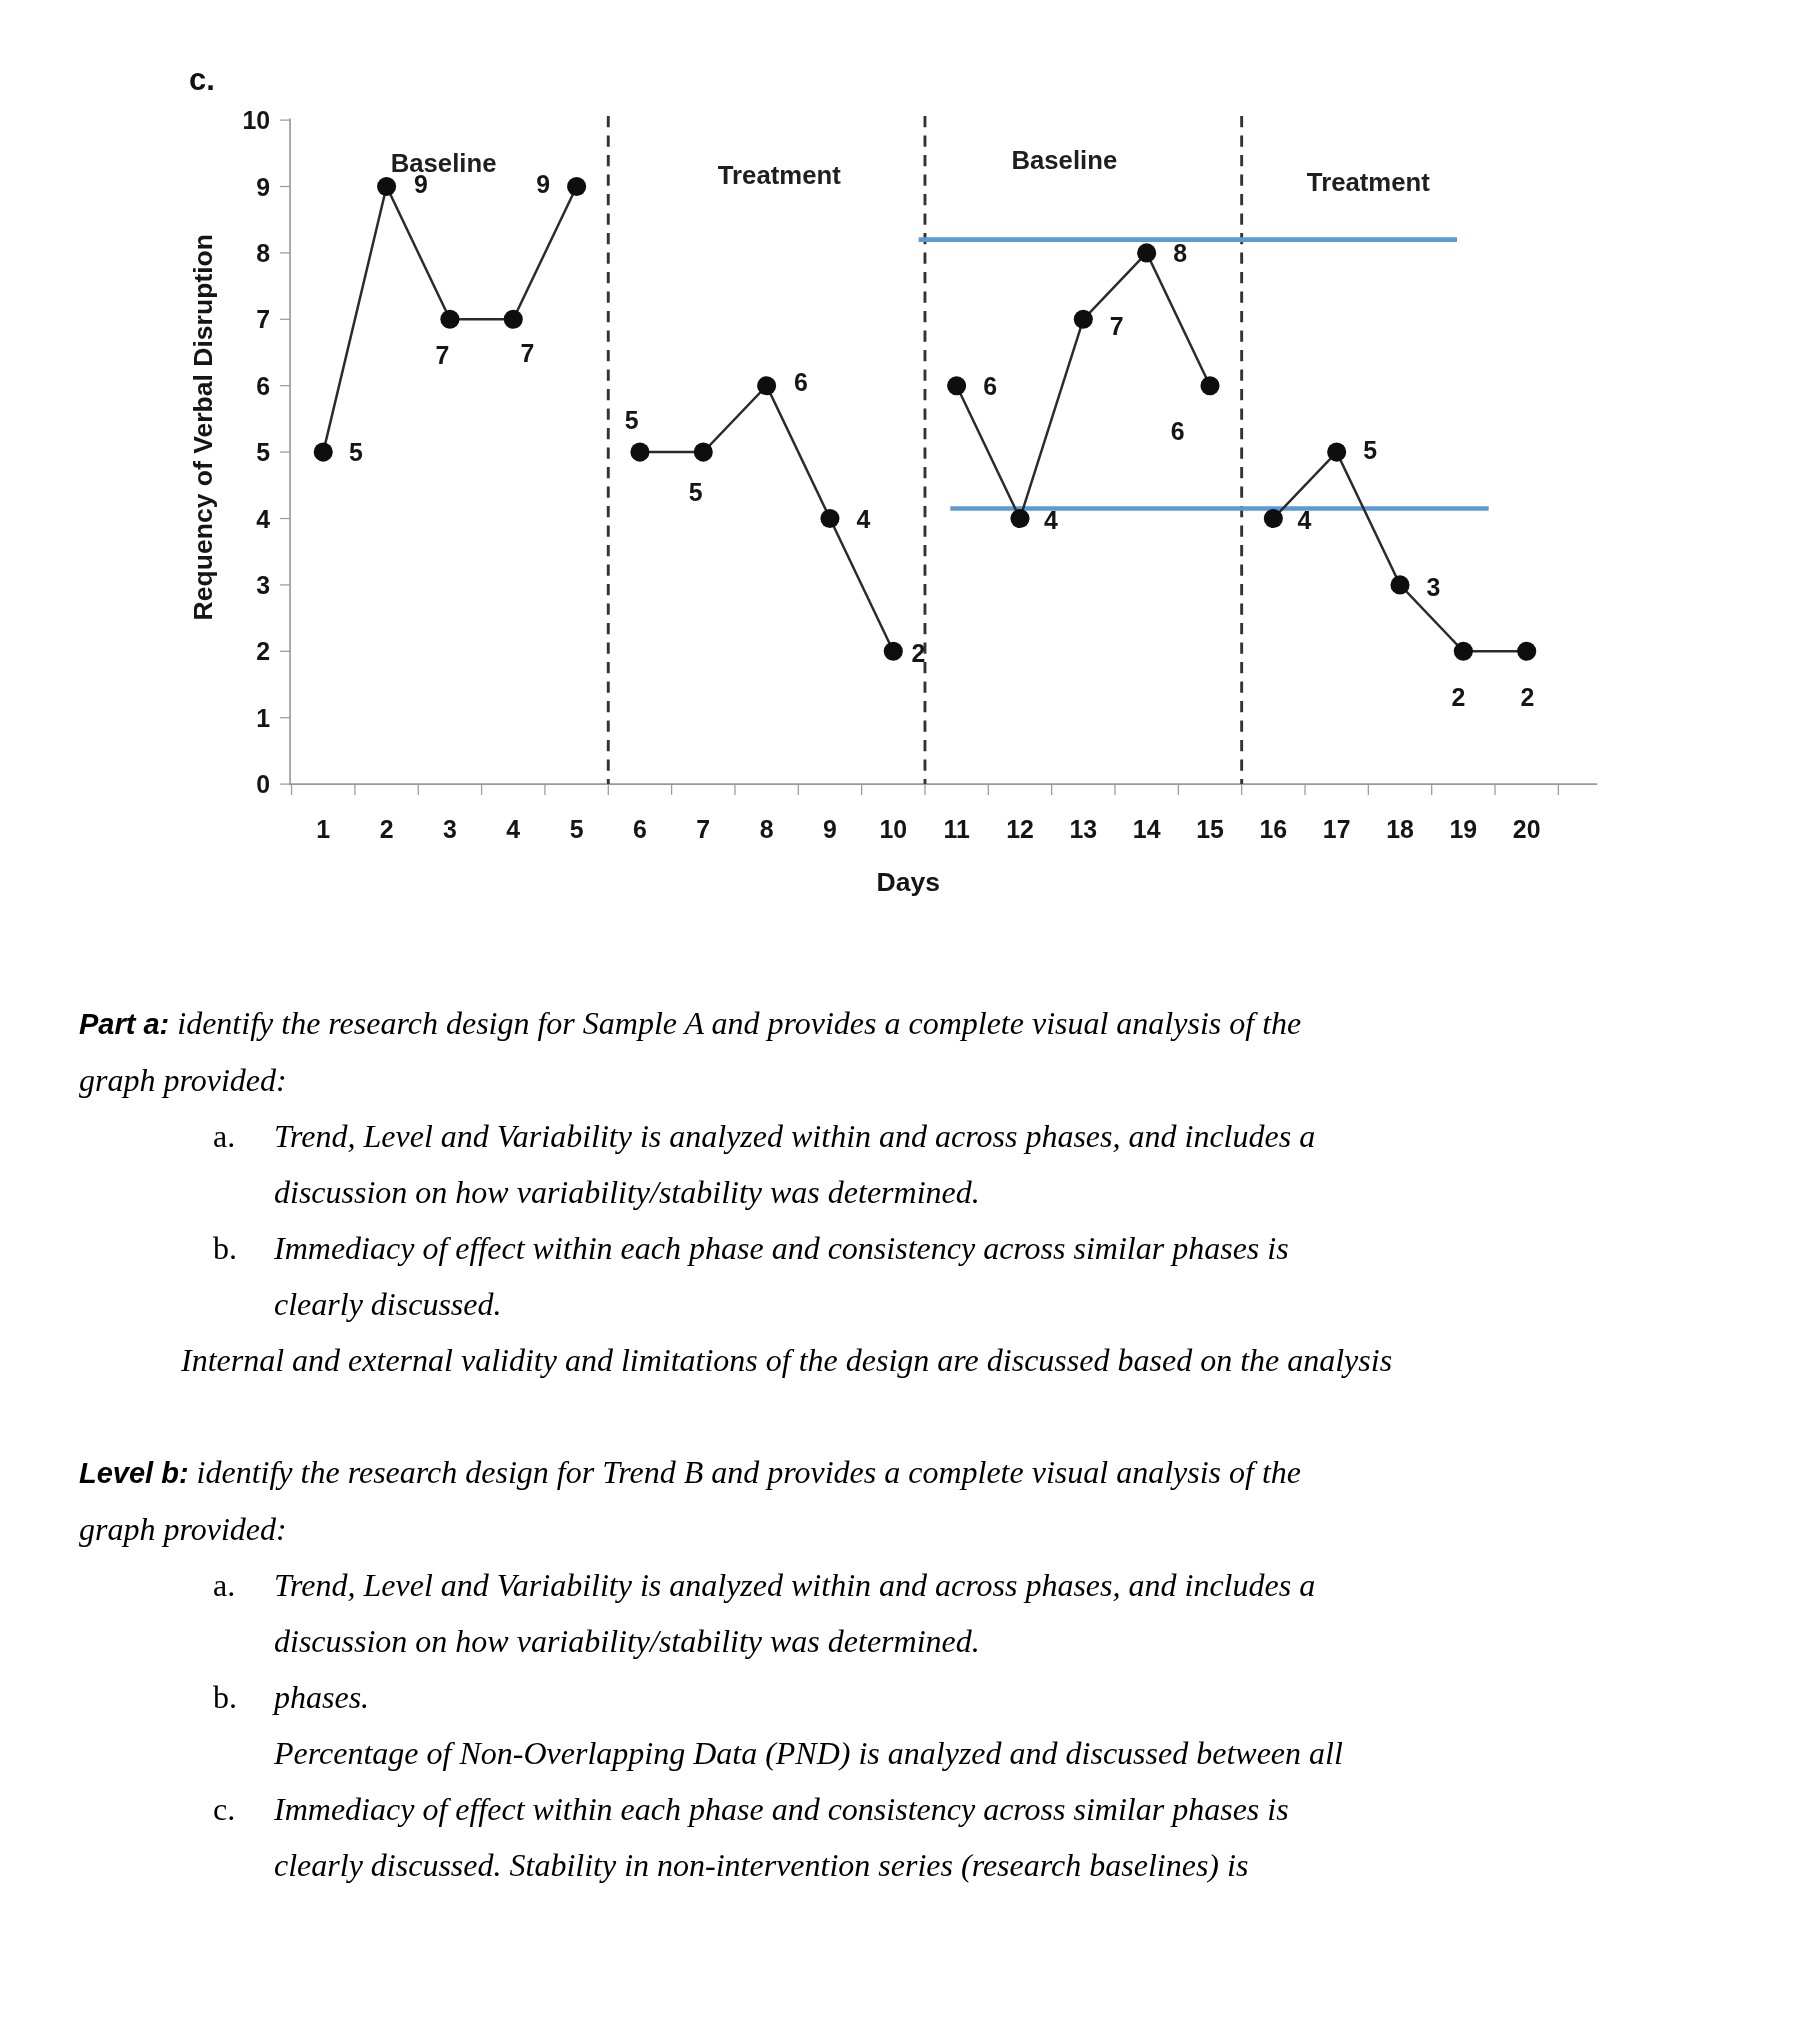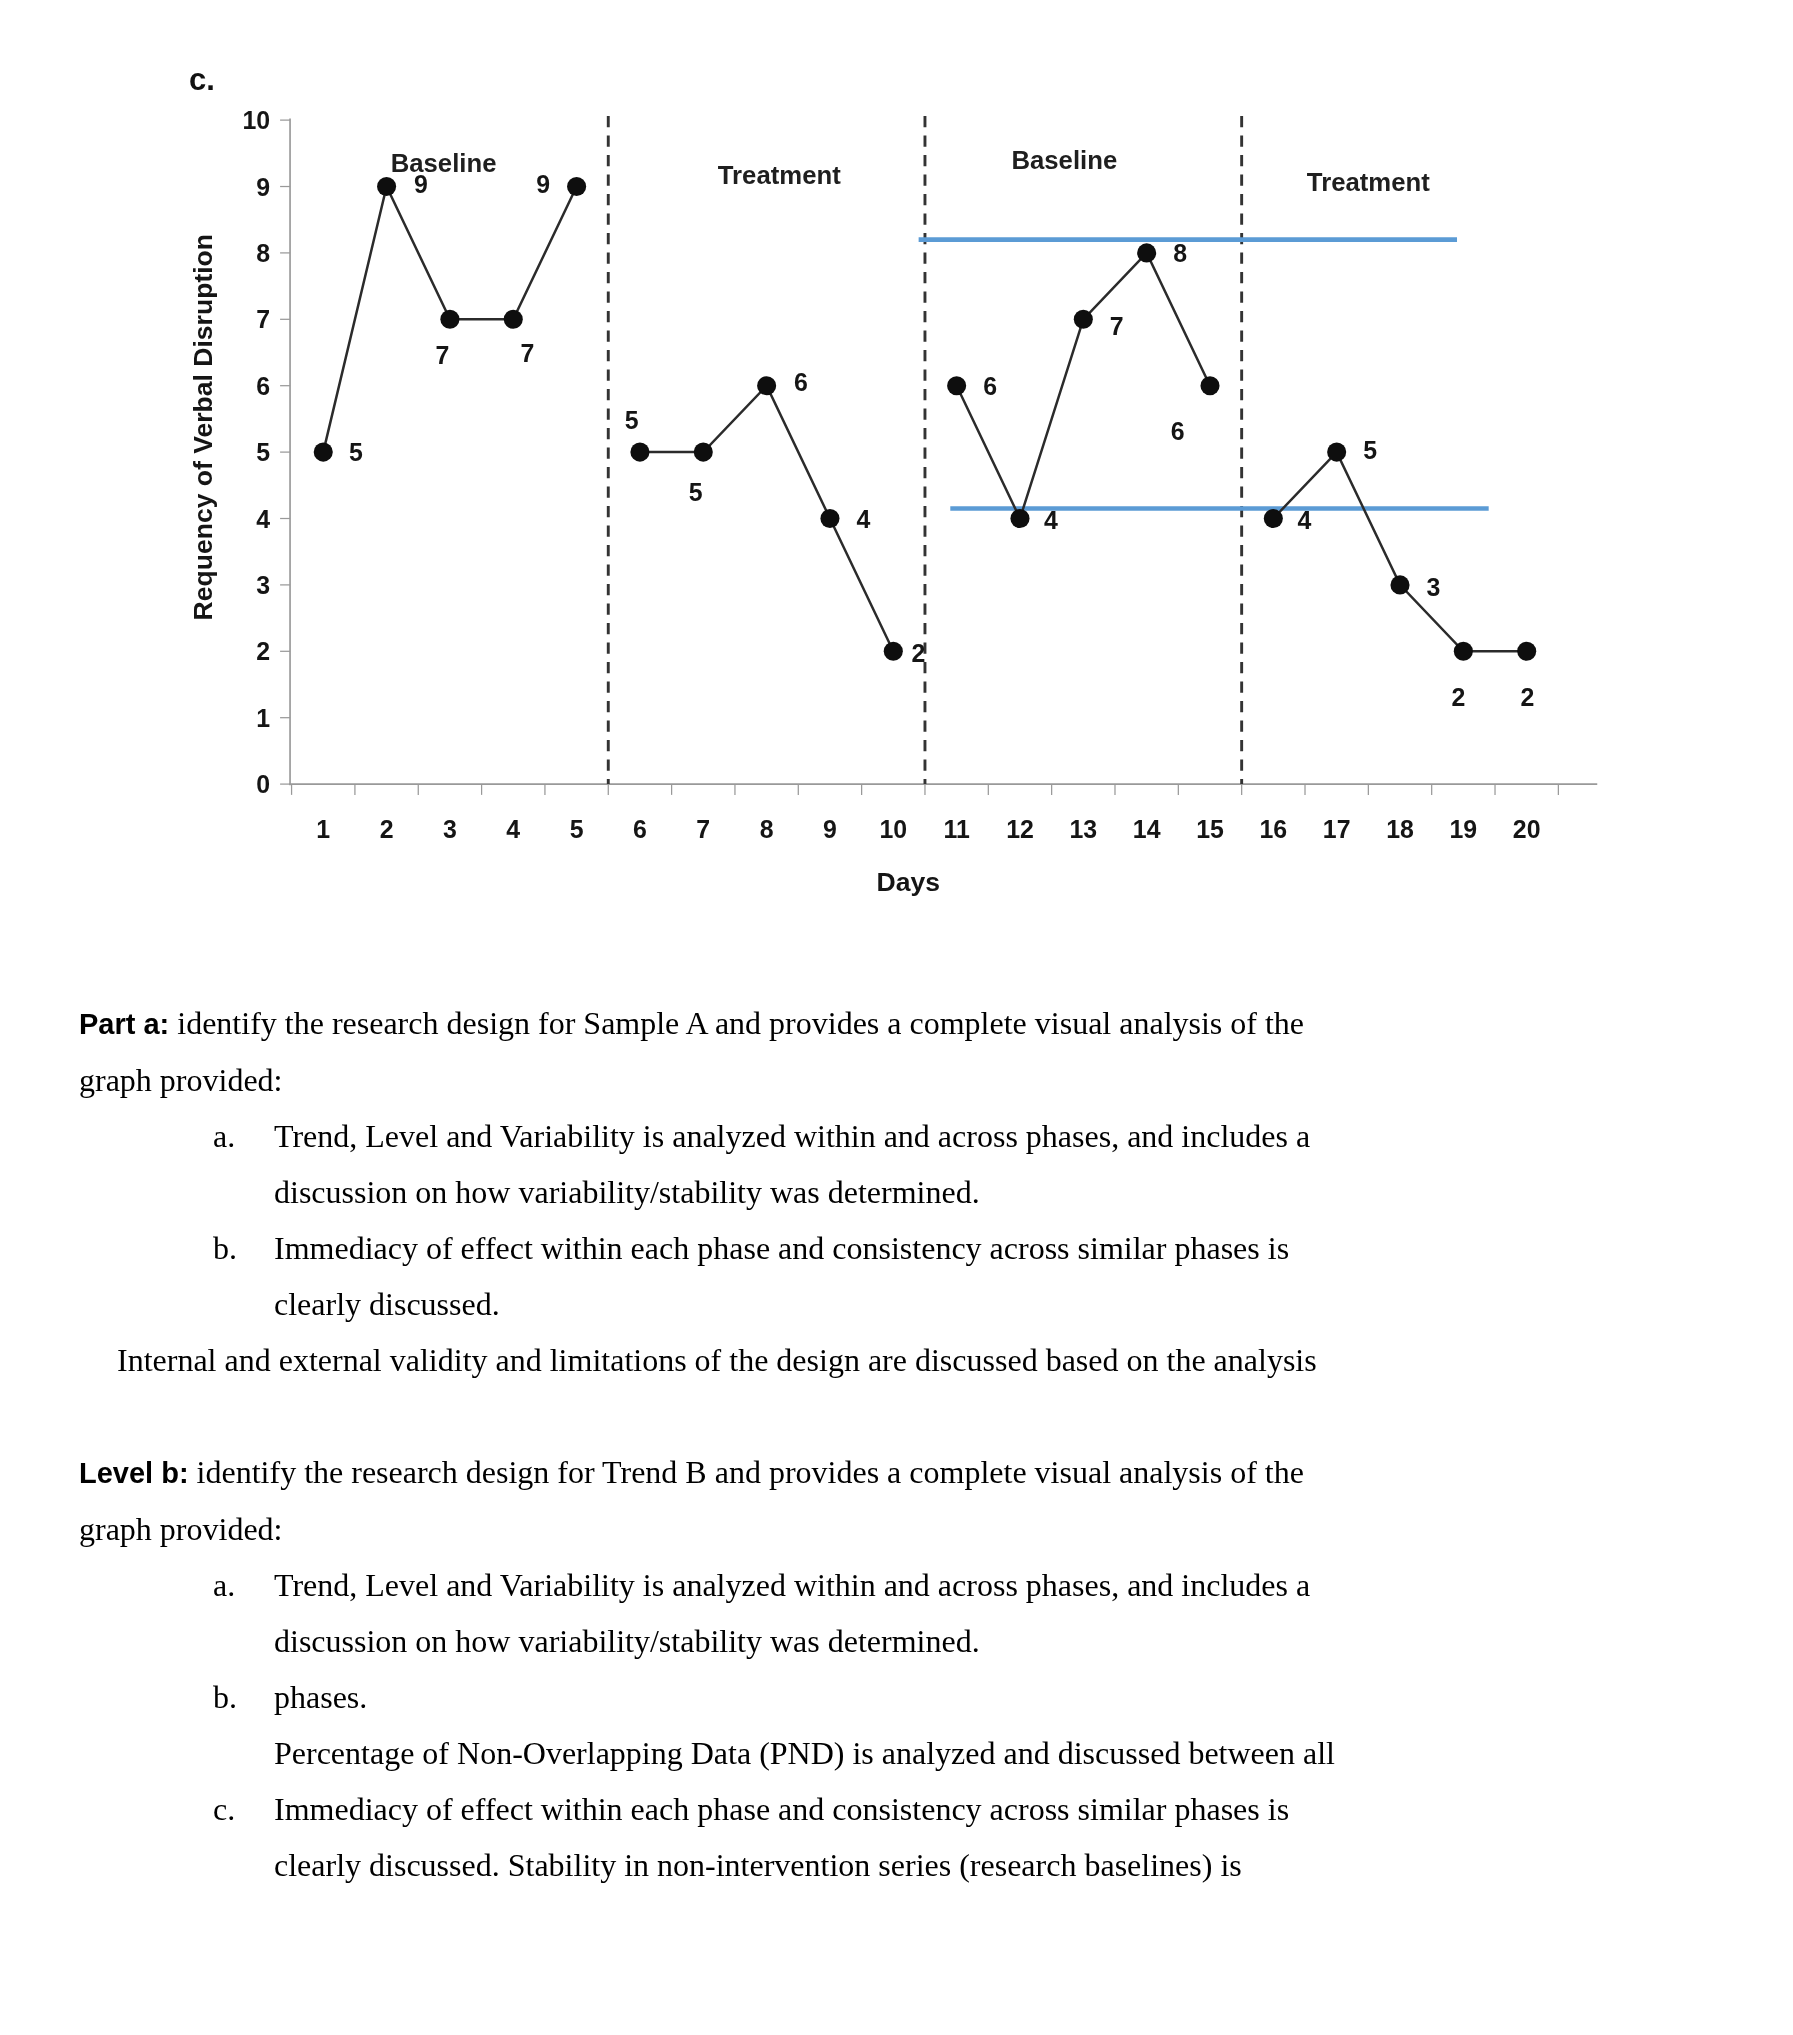--- a/index.html
+++ b/index.html
@@ -3,25 +3,25 @@
 <meta charset="utf-8">
 <style>
   html,body{margin:0;padding:0;background:#ffffff;}
   .page{position:relative;width:1793px;height:2035px;background:#ffffff;overflow:hidden;
         font-family:"Liberation Serif",serif;color:#000;}
   .section-label{position:absolute;left:189px;top:62px;font-family:"Liberation Sans",sans-serif;
         font-weight:bold;font-size:31px;color:#111;}
   .chart{position:absolute;left:178px;top:95px;width:1440px;height:847px;}
   .chart svg{display:block;}
   .text-block{position:absolute;left:79px;top:995px;width:1660px;font-size:32px;line-height:56px;}
-  .line{white-space:nowrap;}
+  .line{white-space:nowrap;font-style:italic;}
   .part-label{font-family:"Liberation Sans",sans-serif;font-weight:bold;font-size:29px;}
   .item{display:flex;margin-left:134px;}
   .item .marker{flex:none;width:61px;}
-  .note{margin-left:38px;}
+  .note{margin-left:102px;}
   .part-b-block{margin-top:56px;}
 </style>
 </head>
 <body>
 
 <div class="page">
 
   <div class="section-label">c.</div>
 
   <div class="chart" id="chart-mount">

